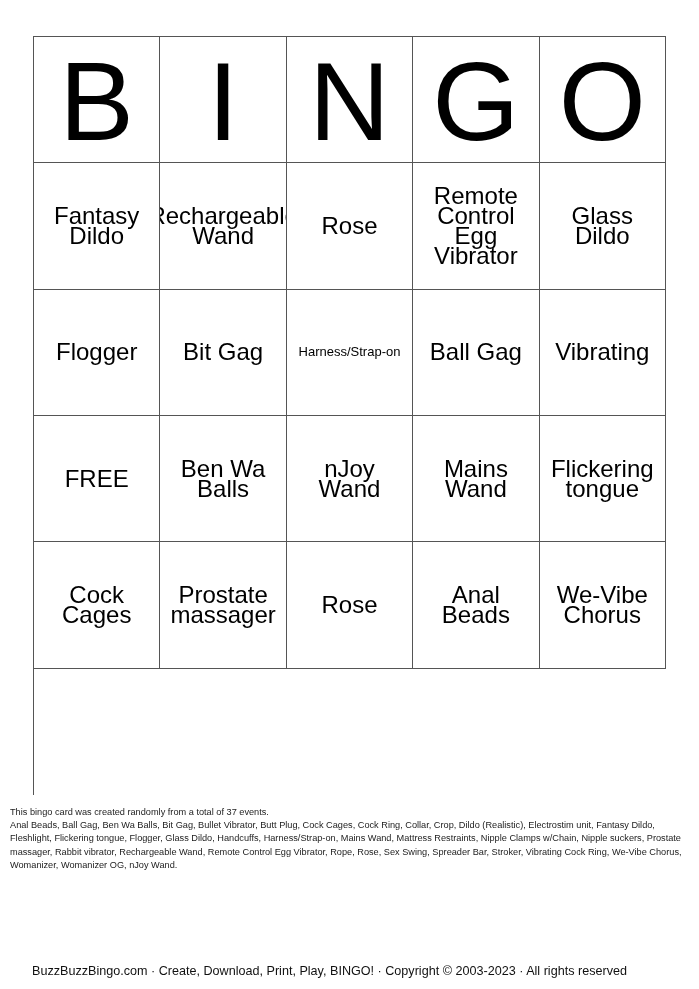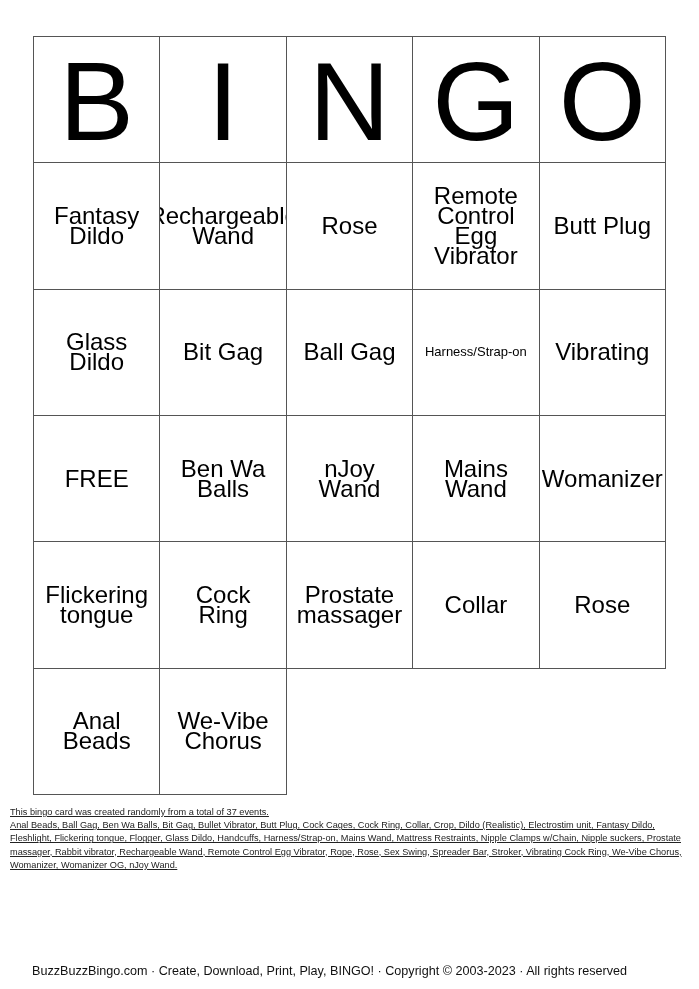--- a/index.html
+++ b/index.html
@@ -58,21 +58,21 @@
     }
     .info {
       position: absolute;
       left: 10px;
       top: 806px;
       width: 680px;
       font-size: 9.2px;
       line-height: 13.2px;
       color: #222;
     }
-    .info p { margin: 0; text-decoration: underline; }
+    .info p { margin: 0; }
     .footer {
       position: absolute;
       left: 0;
       top: 963px;
       width: 659px;
       text-align: center;
       font-size: 12.6px;
       line-height: 16px;
       color: #111;
     }
@@ -110,35 +110,35 @@
       <span>Rose</span>
     </div>
   <div class="cell">
       <span>Remote
 Control
 Egg
 Vibrator</span>
     </div>
 
   <div class="cell">
-      <span>Butt Plug</span>
-    </div>
-  <div class="cell">
       <span>Glass
 Dildo</span>
     </div>
   <div class="cell">
+      <span>Flogger</span>
+    </div>
+  <div class="cell">
       <span>Bit Gag</span>
     </div>
+  <div class="cell small">
+      <span>Harness/Strap-on</span>
+    </div>
+
   <div class="cell">
       <span>Ball Gag</span>
-    </div>
-
-  <div class="cell small">
-      <span>Harness/Strap-on</span>
     </div>
   <div class="cell">
       <span>Vibrating</span>
     </div>
   <div class="cell">
       <span>FREE</span>
     </div>
   <div class="cell">
       <span>Ben Wa
 Balls</span>
@@ -146,37 +146,31 @@
   <div class="cell">
       <span>nJoy
 Wand</span>
     </div>
 
   <div class="cell">
       <span>Mains
 Wand</span>
     </div>
   <div class="cell">
-      <span>Womanizer</span>
-    </div>
-  <div class="cell">
       <span>Flickering
 tongue</span>
     </div>
   <div class="cell">
       <span>Cock
-Ring</span>
+Cages</span>
     </div>
 
   <div class="cell">
       <span>Prostate
 massager</span>
-    </div>
-  <div class="cell">
-      <span>Collar</span>
     </div>
   <div class="cell">
       <span>Rose</span>
     </div>
   <div class="cell">
       <span>Anal
 Beads</span>
     </div>
   <div class="cell">
       <span>We-Vibe

